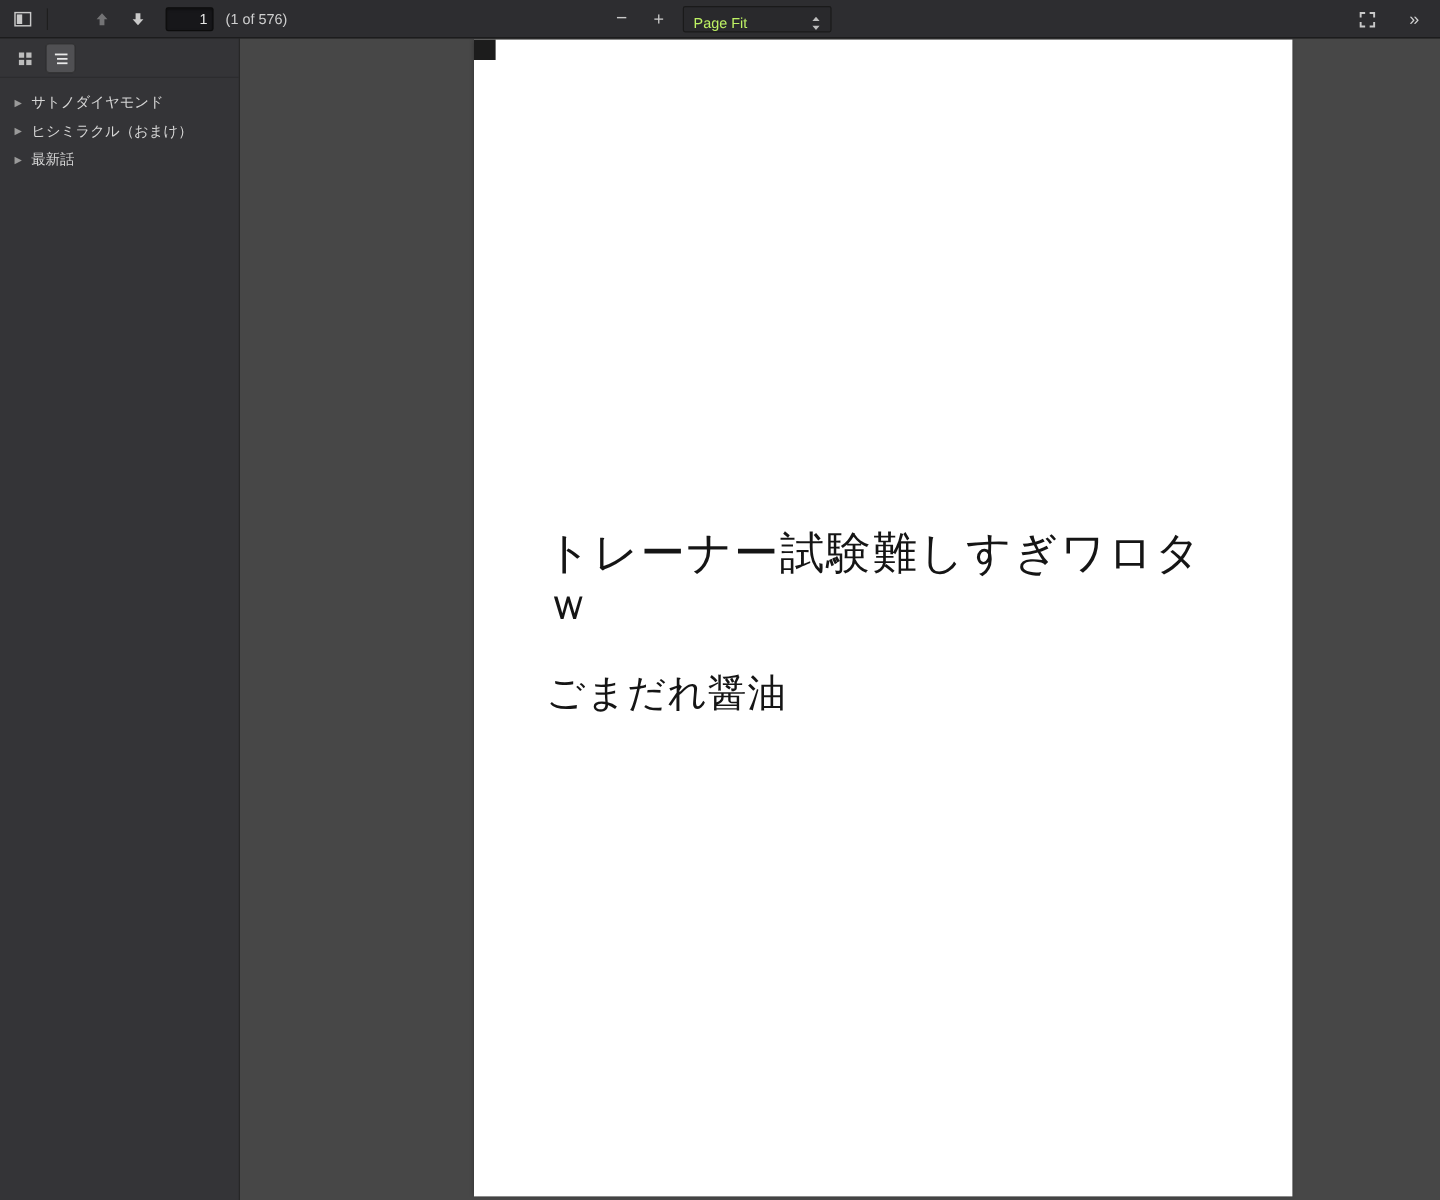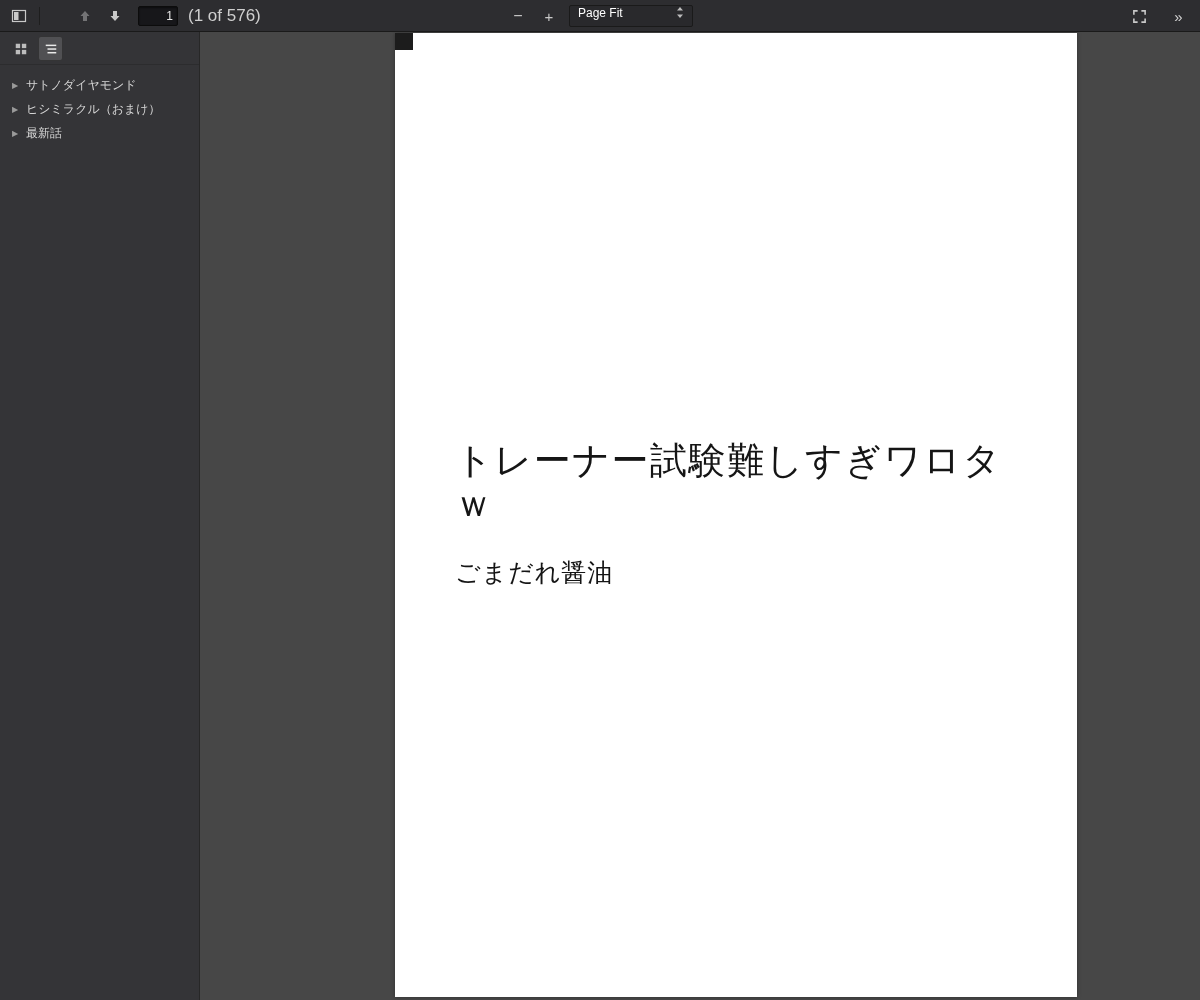--- a/index.html
+++ b/index.html
@@ -20,28 +20,28 @@
   .btn.disabled { opacity:.45; }
   .tb-sep { position:absolute; left:39px; top:7px; width:1px; height:18px; background:#1e1e1e; }
 
   .page-input {
     position:absolute; left:138px; top:6px; width:40px; height:20px;
     background:#17171a; border:1px solid #0c0c0c; border-radius:2px;
     color:#e6e6e6; font-size:12px; text-align:right; padding:0 4px;
     box-shadow:inset 0 1px 2px rgba(0,0,0,.5);
   }
   .page-count { position:absolute; left:188px; top:0; line-height:32px;
-    color:#cfcfcf; font-size:17px; }
+    color:#cfcfcf; font-size:12px; }
 
   .zoom-out { left:505px; font-size:16px; }
   .zoom-in  { left:536px; font-size:15px; }
   .zoom-select {
     position:absolute; left:569px; top:5px; width:124px; height:22px;
     background:#29292c; border:1px solid #1a1a1a; border-radius:2px;
-    color:#ffffff; font-size:12px; display:flex; align-items:flex-start;
+    color:#bef264; font-size:12px; display:flex; align-items:flex-end;
     padding:0 8px; cursor:default;
   }
   .zoom-select .chevrons { margin-left:auto; display:flex; color:#bdbdbd; }
 
   .presentation-btn { left:1126px; }
   .overflow-btn { left:1166px; font-size:15px; color:#d2d2d2; letter-spacing:1px; }
 
   
   .sidebar {
     position:absolute; left:0; top:32px; width:200px; height:968px;
@@ -75,21 +75,21 @@
   .page {
     position:relative; width:682px; height:964px; margin:1px auto 0 auto;
     background:#ffffff; box-shadow:0 0 4px rgba(0,0,0,.35);
   }
   .corner-mark { position:absolute; left:0; top:0; width:18px; height:17px; background:#1c1c1c; }
   .doc-content {
     position:absolute; left:60px; top:406px; right:45px;
     font-family:"DejaVu Serif","Liberation Serif",serif; color:#151515;
   }
   .doc-title { font-size:37px; font-weight:400; line-height:1.17; letter-spacing:1.5px; }
-  .doc-author { font-size:25px; margin-top:30px; letter-spacing:1px; }
+  .doc-author { font-size:32px; margin-top:30px; letter-spacing:1px; }
 
   svg { display:block; }
 </style>
 </head>
 <body>
 
 <div>
 
   <header class="toolbar">
 

